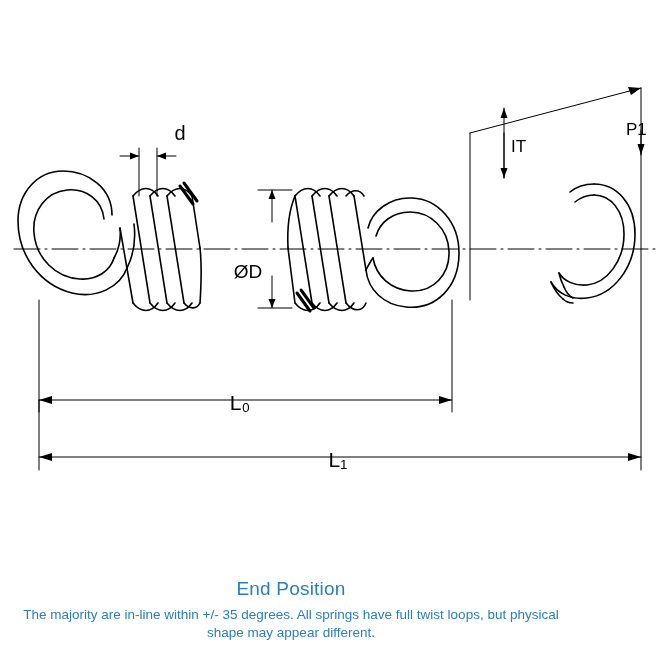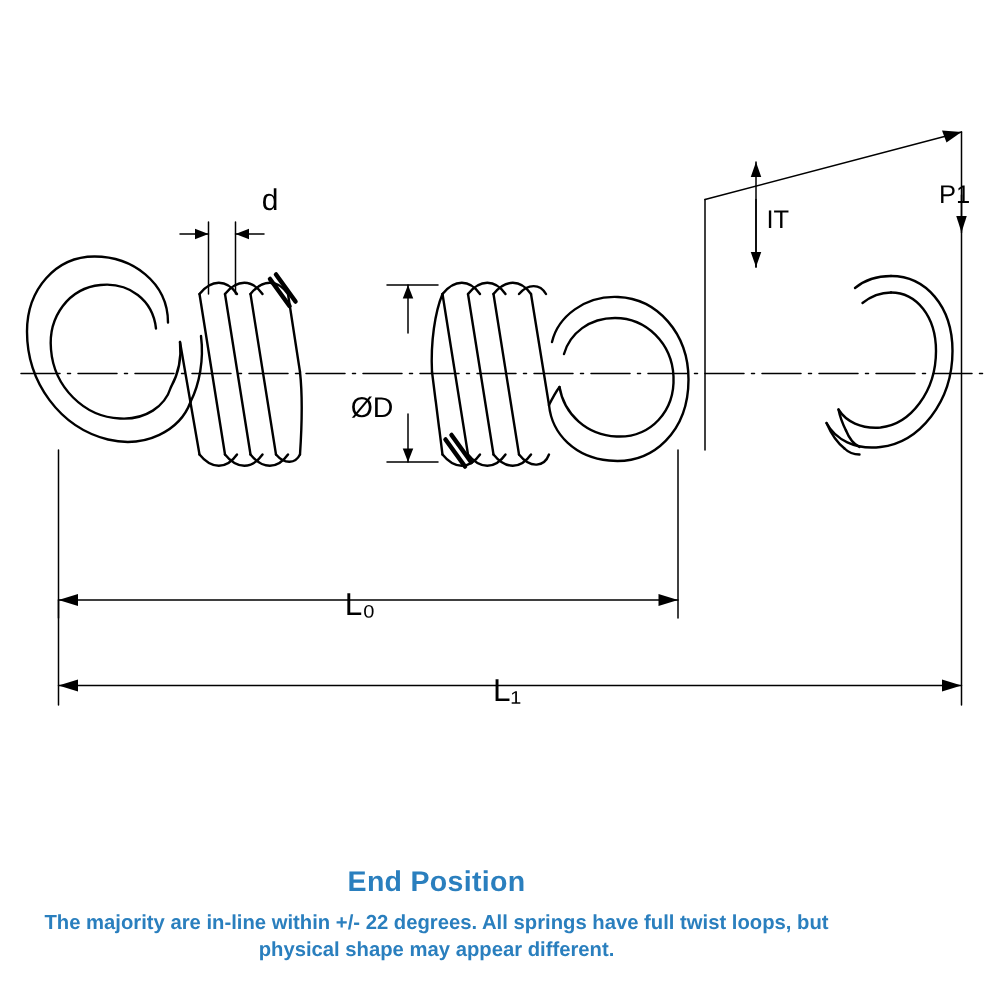--- a/index.html
+++ b/index.html
@@ -25,21 +25,20 @@
     display: block;
     width: 670px;
     height: 670px;
   }
   .caption-block {
     position: absolute;
     left: 0;
     top: 578px;
     width: 582px;
     text-align: center;
-    font-weight: bold;
   }
   .caption-title {
     font-size: 19px;
     color: #2a7fbe;
     font-family: "Liberation Sans", sans-serif;
     margin: 0 0 6px 0;
     letter-spacing: 0.2px;
   }
   .caption-note {
     font-size: 13.5px;
@@ -221,14 +220,14 @@
 
   <text class="lbl" x="511" y="152" font-size="17" text-anchor="start">IT</text>
 
   <text class="lbl" x="626" y="135" font-size="17" text-anchor="start">P1</text>
 
 </svg>
 </div>
 
 <div class="caption-block">
   <div class="caption-title">End Position</div>
-  <div class="caption-note">The majority are in-line within +/- 22 degrees. All springs have full twist loops, but physical shape may appear different.</div>
+  <div class="caption-note">The majority are in-line within +/- 35 degrees. All springs have full twist loops, but physical shape may appear different.</div>
 </div>
 
 </body></html>

